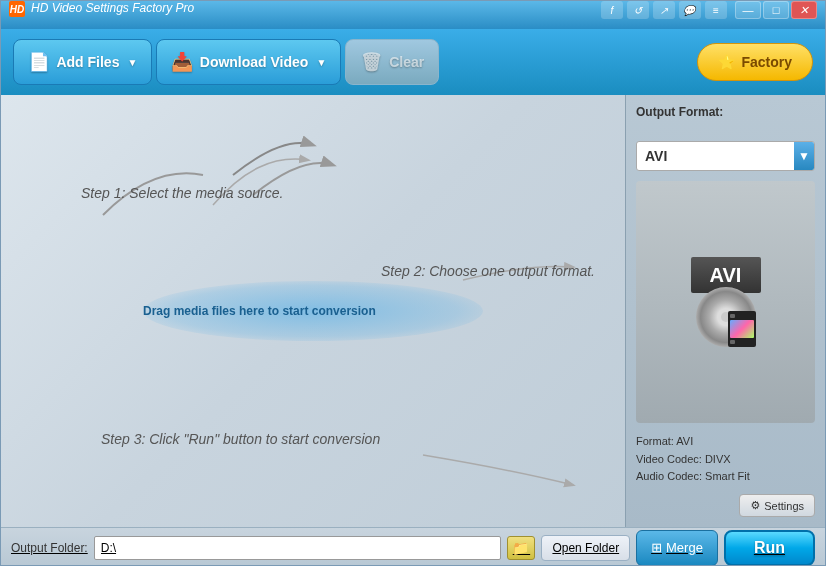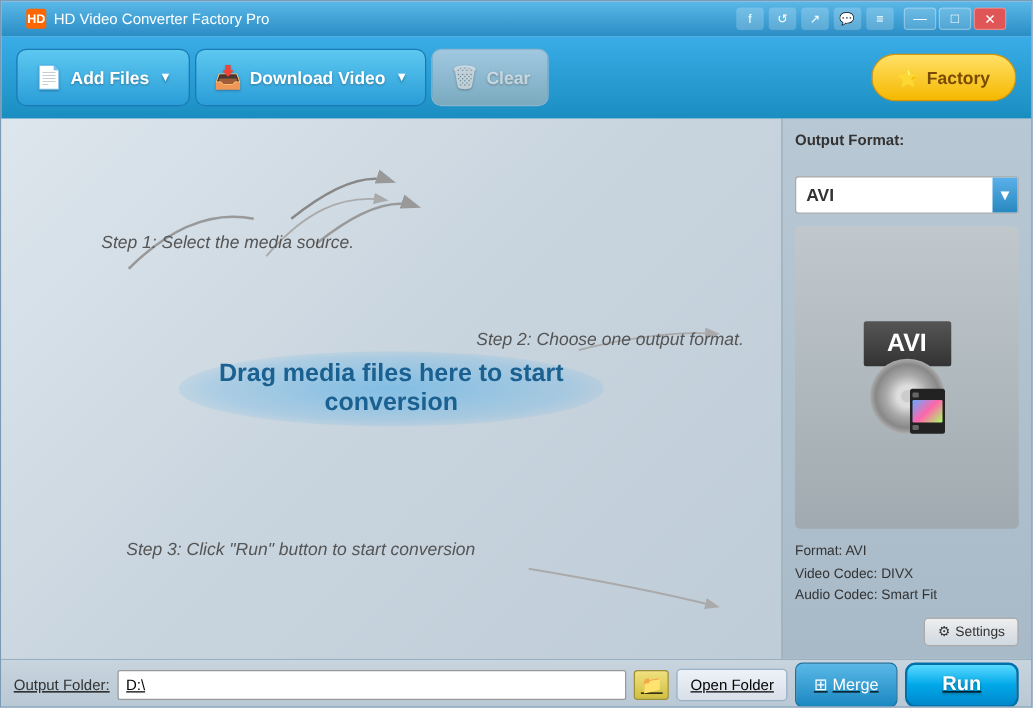--- a/index.html
+++ b/index.html
@@ -12,25 +12,25 @@
       overflow: hidden;
       position: relative;
       border: 1px solid #7a9ab5;
     }
 
     
     .title-bar {
       background: linear-gradient(to bottom, #5bb8e8, #2a8dc5);
       height: 28px;
       display: flex;
-      align-items: center;
-      padding: 0 20px;
+      padding: 0 8px;
       color: white;
       font-size: 12px;
       position: relative;
+      font-style: italic;
     }
     .title-bar-icon {
       width: 16px;
       height: 16px;
       background: #ff6600;
       border-radius: 2px;
       margin-right: 6px;
       display: flex;
       align-items: center;
       justify-content: center;
@@ -173,23 +173,22 @@
     .step2 { top: 168px; right: 30px; }
     .step3 { bottom: 80px; left: 100px; }
 
     .drag-area {
       width: 340px;
       height: 60px;
       background: radial-gradient(ellipse, rgba(100,180,230,0.7) 0%, rgba(100,180,230,0.3) 60%, transparent 80%);
       border-radius: 50%;
       display: flex;
       align-items: center;
-      justify-content: center;
       color: #1a6090;
-      font-size: 20px;
+      font-size: 12px;
       font-weight: bold;
       text-align: center;
     }
 
     
     .right-panel {
       width: 200px;
       background: linear-gradient(to bottom, #b8c8d4, #a8bac8);
       border-left: 1px solid #8aa0b0;
       display: flex;
@@ -400,21 +399,21 @@
       text-shadow: 0 1px 2px rgba(0,0,0,0.4);
     }
   </style>
 </head>
 <body>
 
 <div class="title-bar">
   <div class="title-bar-icon">
     <span>HD</span>
   </div>
-  <span class="title-bar-text">HD Video Converter Factory Pro</span>
+  <span class="title-bar-text">HD Video Settings Factory Pro</span>
   <div class="title-bar-social">
     <span>f</span>
     <span>↺</span>
     <span>↗</span>
     <span>💬</span>
     <span>≡</span>
   </div>
   <div class="title-bar-controls">
     <div class="tb-btn">—</div>
     <div class="tb-btn">□</div>

